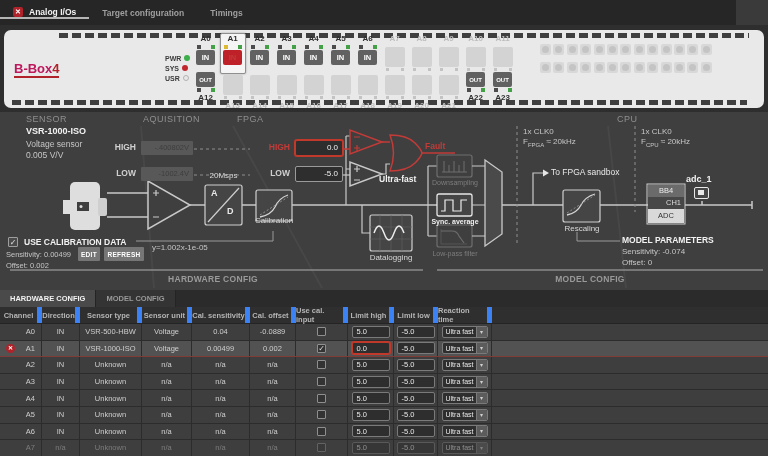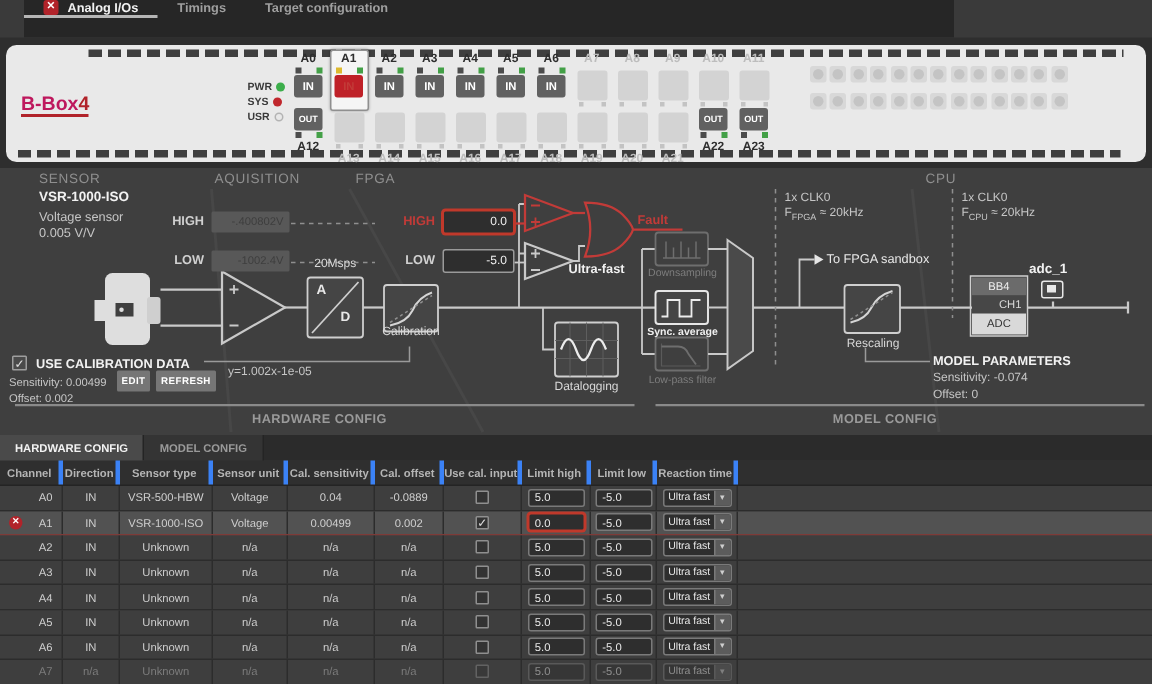--- a/index.html
+++ b/index.html
@@ -1,22 +1,22 @@
 <!DOCTYPE html>
 <html><head>
 <meta charset="utf-8">
 <style>
   html,body{margin:0;padding:0}
   body{width:768px;height:456px;position:relative;background:#3a3a3a;
        font-family:"Liberation Sans",sans-serif;overflow:hidden;
        -webkit-font-smoothing:antialiased}
 
   
-  .tabbar{position:absolute;left:16px;top:0;width:620px;height:25px;background:#262626;
-          display:flex;align-items:flex-start}
+  .tabbar{position:absolute;left:0;top:0;width:736px;height:25px;background:#262626;
+          display:flex;align-items:center}
   .tab{display:flex;align-items:center;gap:6px;padding:0 13px;font-size:8.5px;
        font-weight:bold;color:#9f9f9f;box-sizing:border-box}
   .tab.active{color:#f2f2f2;border-bottom:2px solid #b5b5b5}
   .tab-close{width:10px;height:10px;border-radius:2px;background:#b1232a;color:#fff;
              font-size:7px;line-height:10px;text-align:center;font-weight:bold}
 
   
   .device-area{position:absolute;left:0;top:25px;width:768px;height:87px;background:#2e2e2e}
   .panel{position:absolute;left:4px;top:5px;width:760px;height:78px;background:#e9e9e9;
          border-radius:7px}
@@ -77,21 +77,21 @@
   .adcicon i{position:absolute;left:3px;top:2px;width:6px;height:5px;background:#e8e8e8;display:block}
 
   
   .config{position:absolute;left:0;top:290px;width:768px;height:166px;background:#383838}
   .cfgtabs{height:17px;display:flex;background:#2b2b2b}
   .cfgtab{padding:0 10px;font-size:7.5px;font-weight:bold;display:flex;align-items:center;
           color:#9a9a9a;background:#343434;border-right:1px solid #242424}
   .cfgtab.active{background:#4a4a4a;color:#f2f2f2}
   .thead{height:16px;display:flex;background:#2f2f2f;border-bottom:1px solid #242424}
   .th{font-size:7.5px;font-weight:bold;color:#b5b5b5;display:flex;align-items:center;
-      justify-content:center;border-right:3px solid #3b82f6;box-sizing:border-box}
+      justify-content:center;border-right:5px solid #3b82f6;box-sizing:border-box}
   .trow{height:16.6px;display:flex;background:#3e3e3e;border-bottom:1px solid #2c2c2c;box-sizing:border-box}
   .trow.selected{background:#525252;border-bottom:1px solid #7e3b38}
   .td{font-size:7.5px;color:#cecece;display:flex;align-items:center;justify-content:center;
       border-right:1px solid #2c2c2c;box-sizing:border-box}
   .trow.disabled .td{color:#7c7c7c}
   .trow.disabled .inbox,.trow.disabled .dd,.trow.disabled .cbx{opacity:.45}
   .w0{width:42px}.w1{width:38px}.w2{width:62px}.w3{width:50px}.w4{width:58px}
   .w5{width:46px}.w6{width:52px}.w7{width:46px}.w8{width:44px}.w9{width:54px}
   .wfill{flex:1;border-right:none}
   .td.chan{justify-content:flex-end;padding-right:6px;position:relative}
@@ -111,24 +111,24 @@
 </style>
 </head>
 <body>
 
 <div class="tabbar">
   <div class="tab active">
     <span class="tab-close">✕</span>
     <span>Analog I/Os</span>
   </div>
   <div class="tab">
-    <span>Timings</span>
+    <span>Target configuration</span>
   </div>
   <div class="tab">
-    <span>Target configuration</span>
+    <span>Timings</span>
   </div>
 </div>
 
 <div class="device-area">
   <div class="panel">
     <div class="vent" style="left:55px;top:3px;width:690px"></div>
     <div class="vent" style="left:8px;top:70px;width:735px"></div>
 
     <div class="brand">
       <span class="b1">B-Box</span><span class="b2">4</span>

